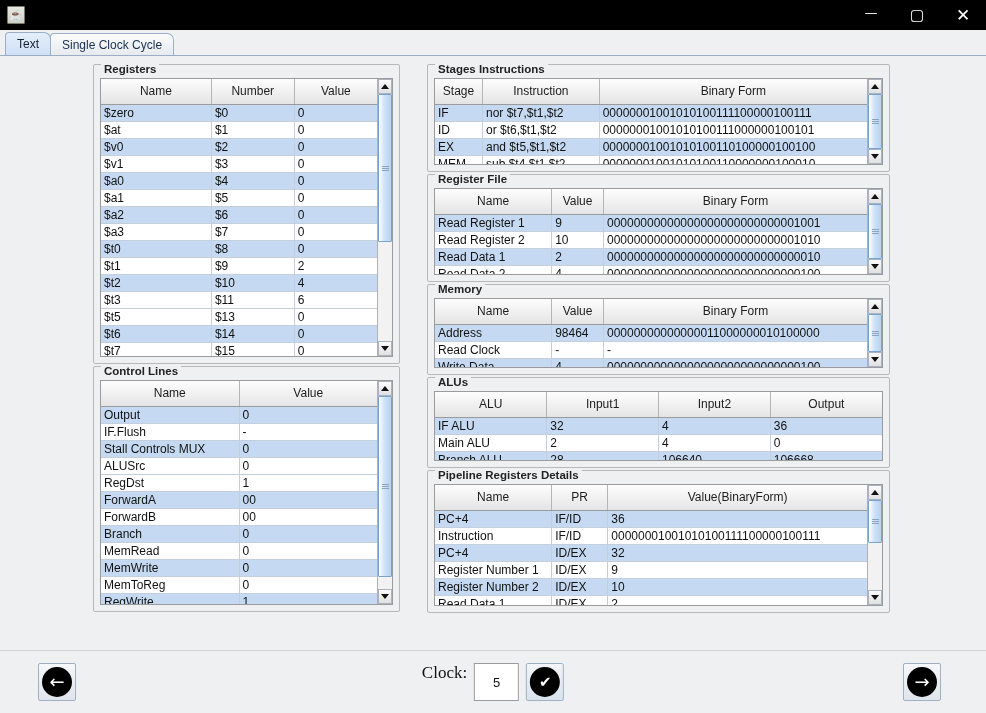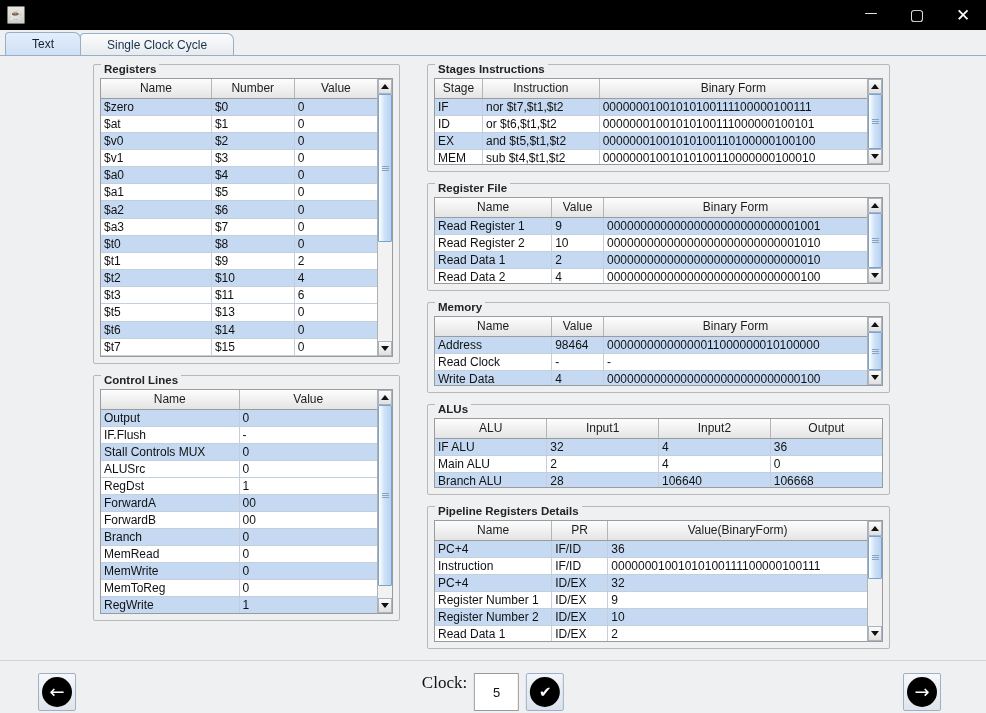--- a/index.html
+++ b/index.html
@@ -31,61 +31,61 @@
   .tb-btn.min { font-size: 13px; padding-bottom: 6px; }
   .tb-btn.close { font-size: 17px; }
 
   
   .tabstrip {
     flex: 0 0 26px; height: 26px; background: #eef0f2;
     border-bottom: 1px solid #9aaec8; display: flex; align-items: flex-end;
     padding-left: 5px; position: relative;
   }
   .tab {
-    height: 22px; padding: 0 26px; display: flex; align-items: center;
+    height: 22px; padding: 0 11px; display: flex; align-items: center;
     font-size: 12px; color: #17314f;
     border: 1px solid #9aaec8; border-bottom: none;
     border-radius: 4px 7px 0 0; margin-right: -1px;
     background: linear-gradient(#fbfcfd,#e7eaee);
     position: relative;
   }
   .tab.active {
     background: linear-gradient(#e4eefb,#cfe0f5);
     color: #123; z-index: 3; height: 23px;
   }
 
   
   .content {
     flex: 1; position: relative; background: #eef0f2;
     display: flex; padding: 8px 8px 0 8px; gap: 0;
   }
   .col-left { width: 392px; padding-left: 85px; }
   .col-right { flex: 1; padding-left: 27px; padding-right: 88px; }
 
   
-  .panel { position: relative; margin-bottom: 11px; }
+  .panel { position: relative; margin-bottom: 2px; }
   .panel > .panel-box {
     border: 1px solid #b8b8b8; border-radius: 2px;
     padding: 13px 6px 6px 6px; background: transparent;
   }
   .panel > .panel-title {
     position: absolute; top: -1px; left: 8px;
     background: #eef0f2; padding: 0 3px;
     font-size: 11.5px; font-weight: bold; color: #232323;
     line-height: 12px; z-index: 2;
   }
 
   
   .tablewrap { display: flex; border: 1px solid #9b9b9b; background: #fff; }
   .tbl { border-collapse: collapse; table-layout: fixed; flex: 1; background: #fff; }
   .tbl th {
     background: linear-gradient(#fdfdfd,#e4e4e4);
     border-right: 1px solid #b5b5b5; border-bottom: 1px solid #9b9b9b;
     font-size: 12px; font-weight: normal; color: #1d1d1d;
-    height: 19px; text-align: center; padding: 0 2px;
+    height: 25px; text-align: center; padding: 0 2px;
   }
   .tbl th:last-child { border-right: none; }
   .tbl td {
     border-right: 1px solid #c3cfdd; border-bottom: 1px solid #c3cfdd;
     font-size: 12px; color: #111; height: 17px; padding: 0 3px;
     white-space: nowrap; overflow: hidden;
   }
   .tbl td:last-child { border-right: none; }
   .tbl tr.odd td { background: #c5daf2; }
   .tbl tr.even td { background: #ffffff; }

